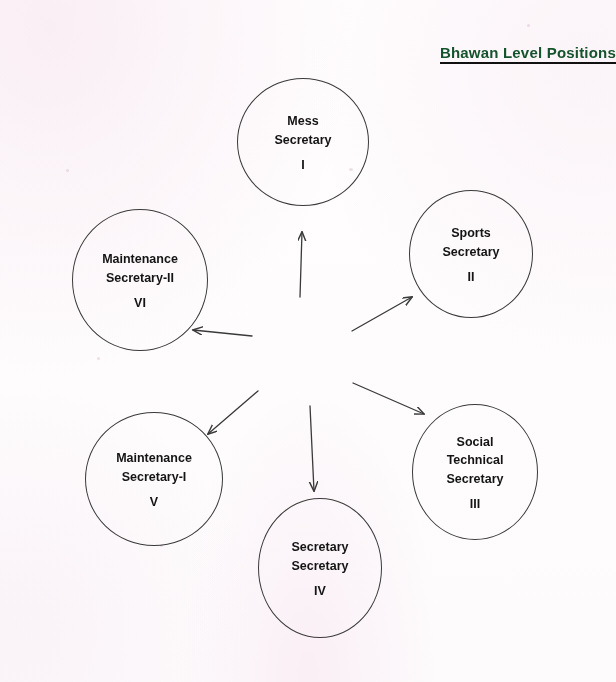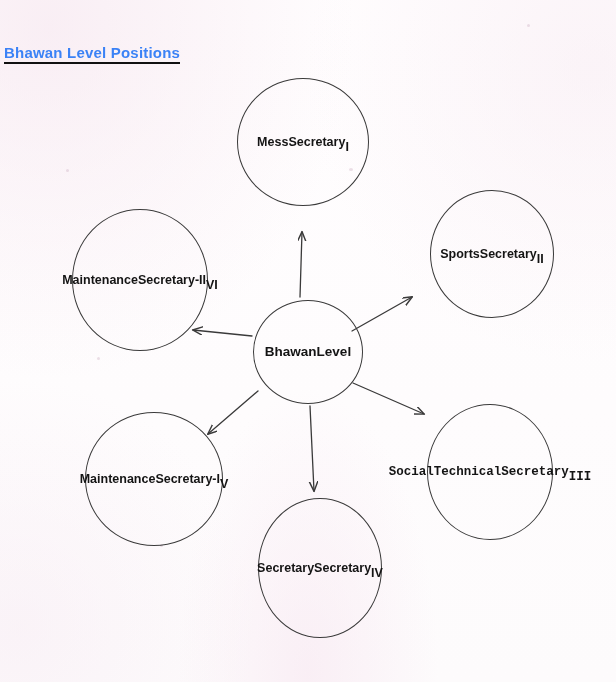--- a/index.html
+++ b/index.html
@@ -35,45 +35,45 @@
   .stage {
     position: absolute;
     inset: 0;
   }
 
   #diagram-title {
     position: absolute;
     left: 4px;
     right: 0;
     top: 44px;
-    text-align: left;
+    text-align: right;
     font-size: 15px;
     font-weight: bold;
     letter-spacing: 0.2px;
-    color: #3b82f6;
+    color: #14532d;
   }
   #diagram-title span {
     border-bottom: 2px solid #111;
     padding-bottom: 1px;
   }
 
   svg.edges {
     position: absolute;
     left: 0;
     top: 0;
     width: 616px;
     height: 682px;
   }
 
   .node {
     position: absolute;
     border: 1.3px solid #3a3a3a;
     border-radius: 50%;
     display: flex;
-    flex-direction: row;
+    flex-direction: column;
     align-items: center;
     justify-content: center;
     text-align: right;
     background: transparent;
     box-sizing: border-box;
   }
   .node .line {
     font-size: 12.5px;
     font-weight: bold;
     line-height: 1.45;
@@ -115,38 +115,34 @@
     <g stroke="#3a3a3a" stroke-width="1.3" fill="none" stroke-linecap="round">
       <line x1="300" y1="297" x2="302" y2="232" marker-end="url(#arrowhead)"></line>
       <line x1="352" y1="331" x2="412" y2="297" marker-end="url(#arrowhead)"></line>
       <line x1="353" y1="383" x2="424" y2="414" marker-end="url(#arrowhead)"></line>
       <line x1="310" y1="406" x2="314" y2="491" marker-end="url(#arrowhead)"></line>
       <line x1="258" y1="391" x2="208" y2="434" marker-end="url(#arrowhead)"></line>
       <line x1="252" y1="336" x2="193" y2="330" marker-end="url(#arrowhead)"></line>
     </g>
   </svg>
 
-  <div class="node center" style="left:253px;top:300px;width:110px;height:104px;">
-    <div class="line">Bhawan</div>
-    <div class="line">Level</div>
-  </div>
 
   <div class="node" style="left:237px;top:78px;width:132px;height:128px;">
     <div class="line">Mess</div>
     <div class="line">Secretary</div>
     <div class="roman">I</div>
   </div>
 
-  <div class="node" style="left:430px;top:190px;width:124px;height:128px;">
+  <div class="node" style="left:409px;top:190px;width:124px;height:128px;">
     <div class="line">Sports</div>
     <div class="line">Secretary</div>
     <div class="roman">II</div>
   </div>
 
-  <div class="node" style="left:427px;top:404px;width:126px;height:136px;font-family:Liberation Mono, monospace;">
+  <div class="node" style="left:412px;top:404px;width:126px;height:136px;">
     <div class="line">Social</div>
     <div class="line">Technical</div>
     <div class="line">Secretary</div>
     <div class="roman">III</div>
   </div>
 
   <div class="node" style="left:258px;top:498px;width:124px;height:140px;">
     <div class="line">Secretary</div>
     <div class="line">Secretary</div>
     <div class="roman">IV</div>

